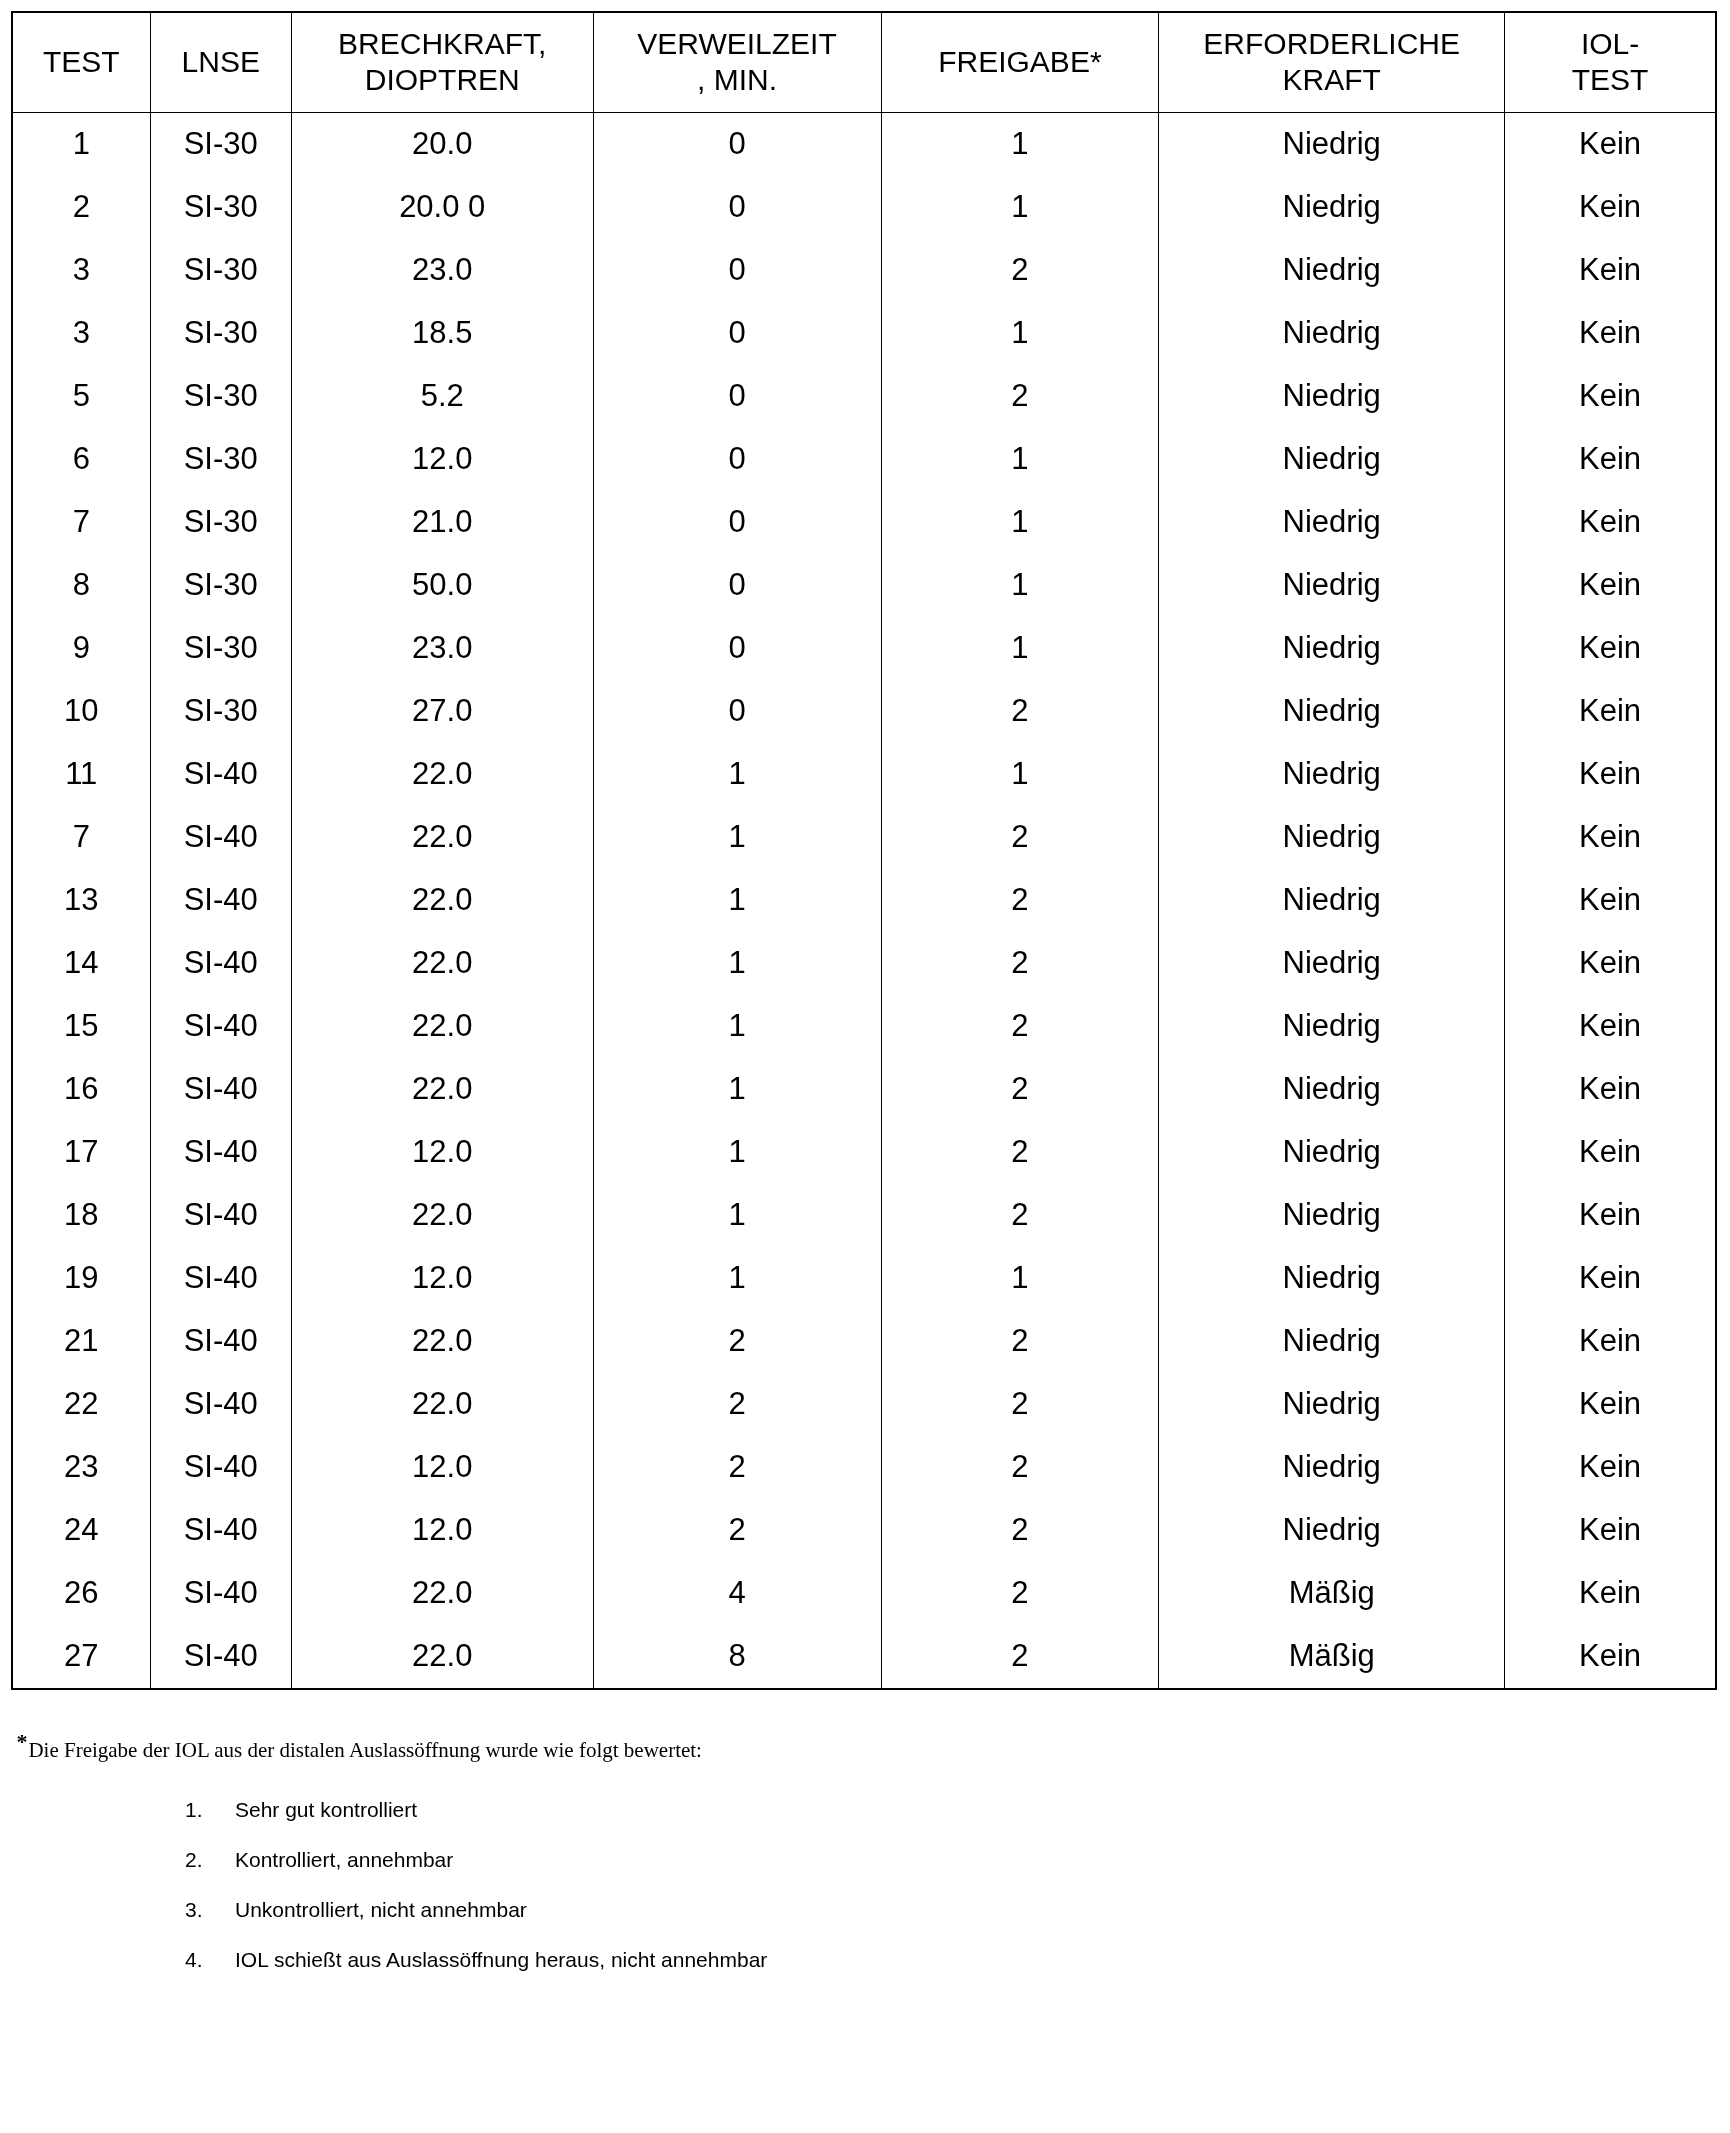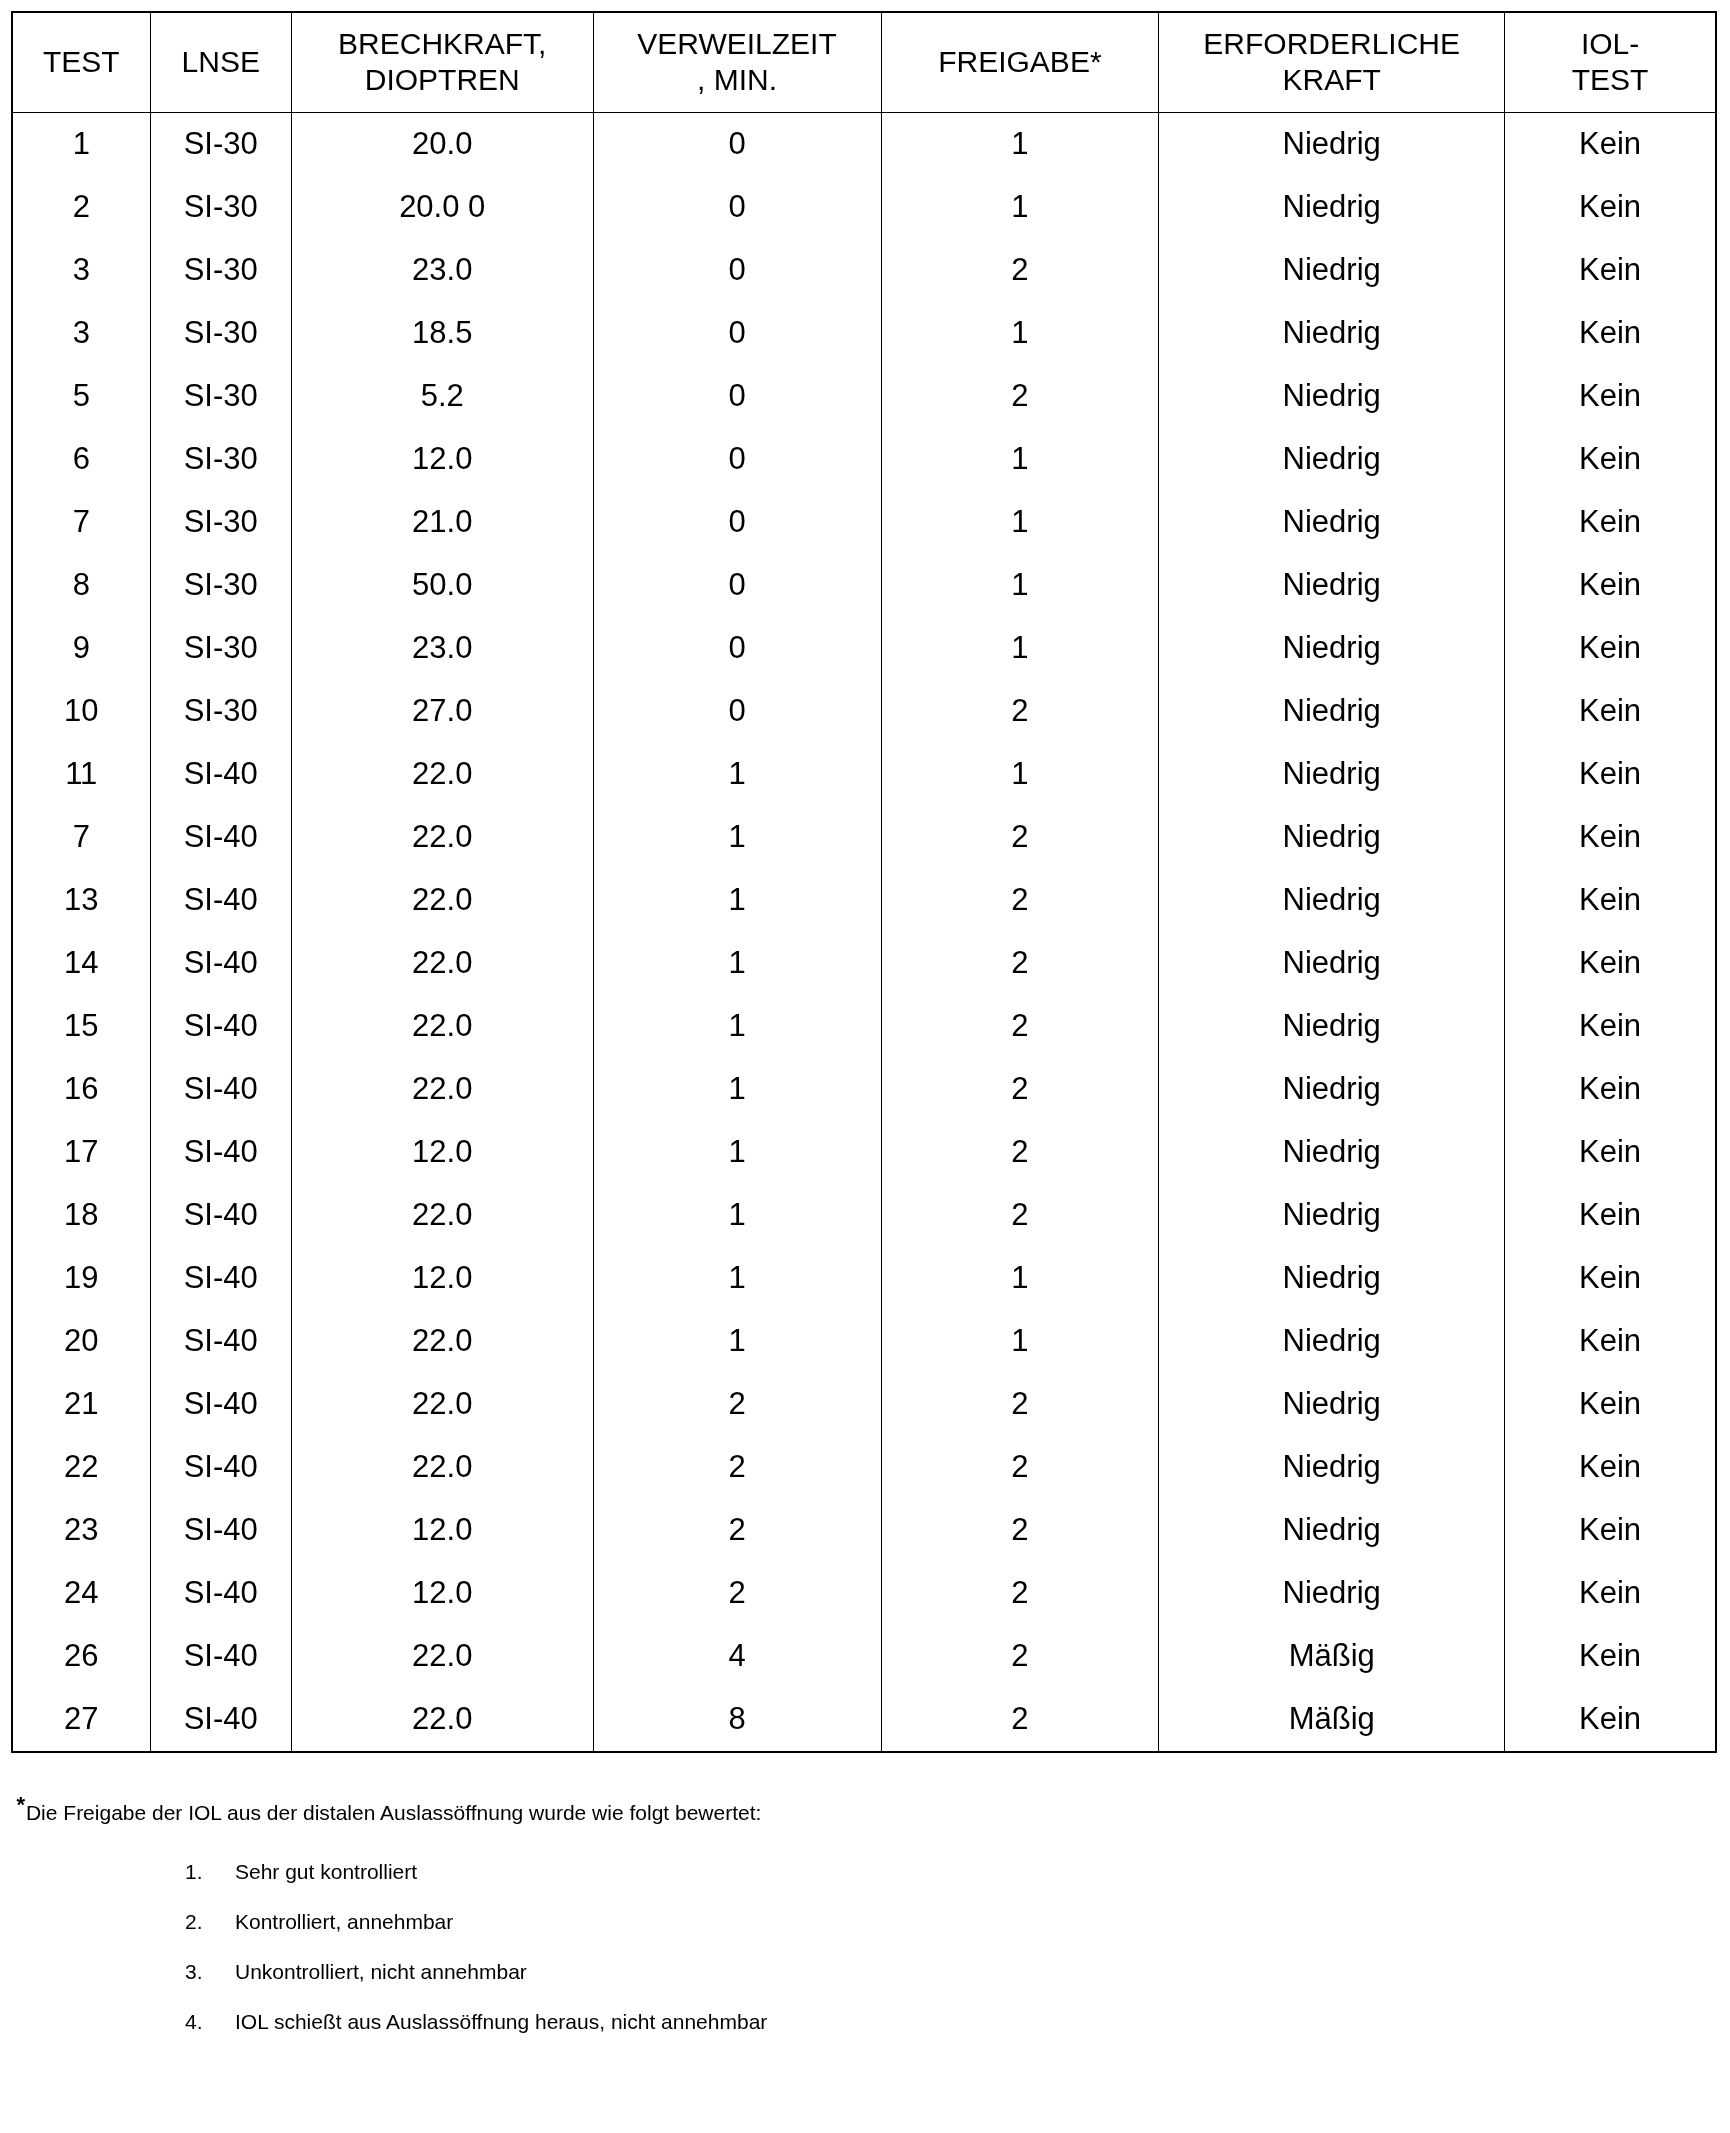--- a/index.html
+++ b/index.html
@@ -50,20 +50,21 @@
     font-size: 31px;
     height: 63px;
     text-align: center;
     vertical-align: middle;
     padding: 0 3.7px;
   }
   .footnote {
     margin-top: 39px;
     margin-left: 5.5px;
     font-size: 21px;
+    font-family: Liberation Serif, serif;
   }
   .footnote sup {
     font-weight: bold;
     font-size: 22px;
     vertical-align: super;
     margin-right: 0.9px;
   }
   .rating-list {
     margin-top: 35px;
     margin-left: 174px;
@@ -278,29 +279,20 @@
         <tr>
           <td>19</td>
           <td>SI-40</td>
           <td>12.0</td>
           <td>1</td>
           <td>1</td>
           <td>Niedrig</td>
           <td>Kein</td>
         </tr>
         <tr>
-          <td>20</td>
-          <td>SI-40</td>
-          <td>22.0</td>
-          <td>1</td>
-          <td>1</td>
-          <td>Niedrig</td>
-          <td>Kein</td>
-        </tr>
-        <tr>
           <td>21</td>
           <td>SI-40</td>
           <td>22.0</td>
           <td>2</td>
           <td>2</td>
           <td>Niedrig</td>
           <td>Kein</td>
         </tr>
         <tr>
           <td>22</td>

